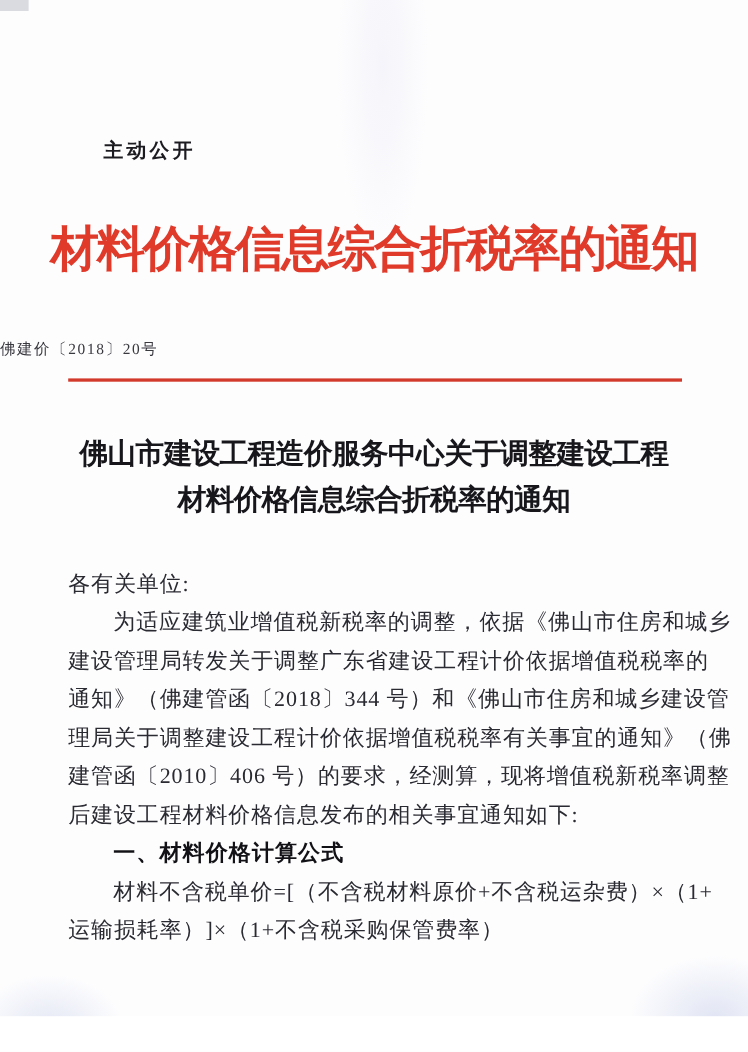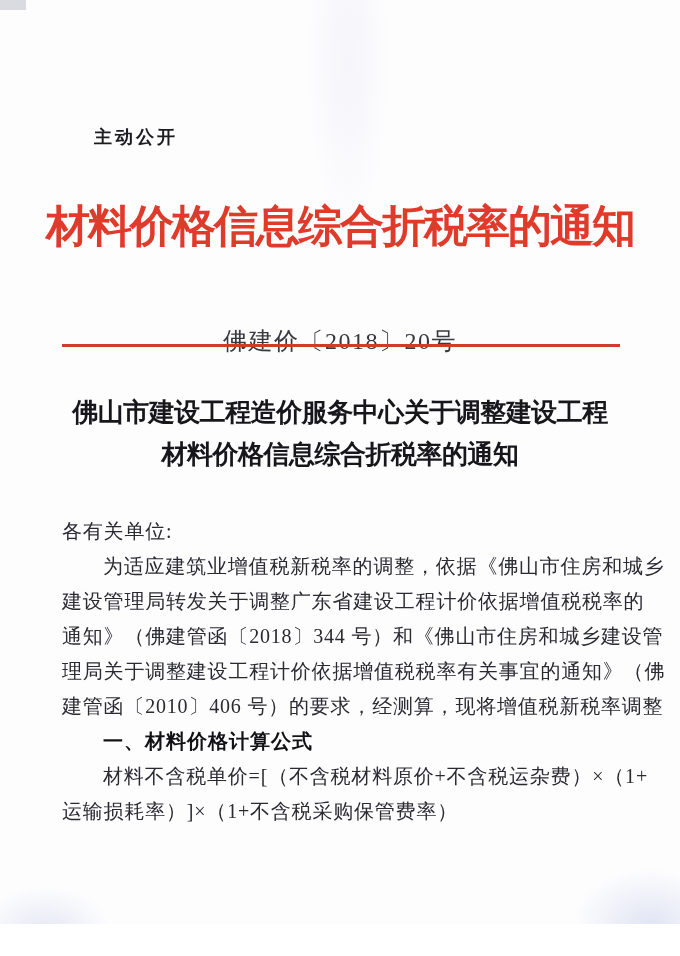--- a/index.html
+++ b/index.html
@@ -50,25 +50,23 @@
     font-weight: 900;
     letter-spacing: -2px;
     color: #e03a2b;
     font-family: "Liberation Serif", "DejaVu Serif", serif;
   }
   .doc-number {
     position: absolute;
     left: 0;
     top: 309px;
     width: 100%;
-    text-align: center;
-    font-size: 24px;
+    font-size: 14px;
     letter-spacing: 1.5px;
     color: #38383f;
-    margin-top: 16px;
   }
   .red-line {
     position: absolute;
     left: 62px;
     top: 344px;
     width: 558px;
     height: 2.5px;
     background: #d23a2c;
   }
   .notice-title {
@@ -127,18 +125,19 @@
     <div>材料价格信息综合折税率的通知</div>
   </div>
 
   <div class="body-block">
     <div class="line">各有关单位:</div>
     <div class="line indent">为适应建筑业增值税新税率的调整，依据《佛山市住房和城乡</div>
     <div class="line">建设管理局转发关于调整广东省建设工程计价依据增值税税率的</div>
     <div class="line">通知》（佛建管函〔2018〕344 号）和《佛山市住房和城乡建设管</div>
     <div class="line">理局关于调整建设工程计价依据增值税税率有关事宜的通知》（佛</div>
     <div class="line">建管函〔2010〕406 号）的要求，经测算，现将增值税新税率调整</div>
+    <div class="line">后建设工程材料价格信息发布的相关事宜通知如下:</div>
     <div class="line indent section-heading">一、材料价格计算公式</div>
     <div class="line indent">材料不含税单价=[（不含税材料原价+不含税运杂费）×（1+</div>
     <div class="line">运输损耗率）]×（1+不含税采购保管费率）</div>
   </div>
 
 </div>
 
 </body></html>

